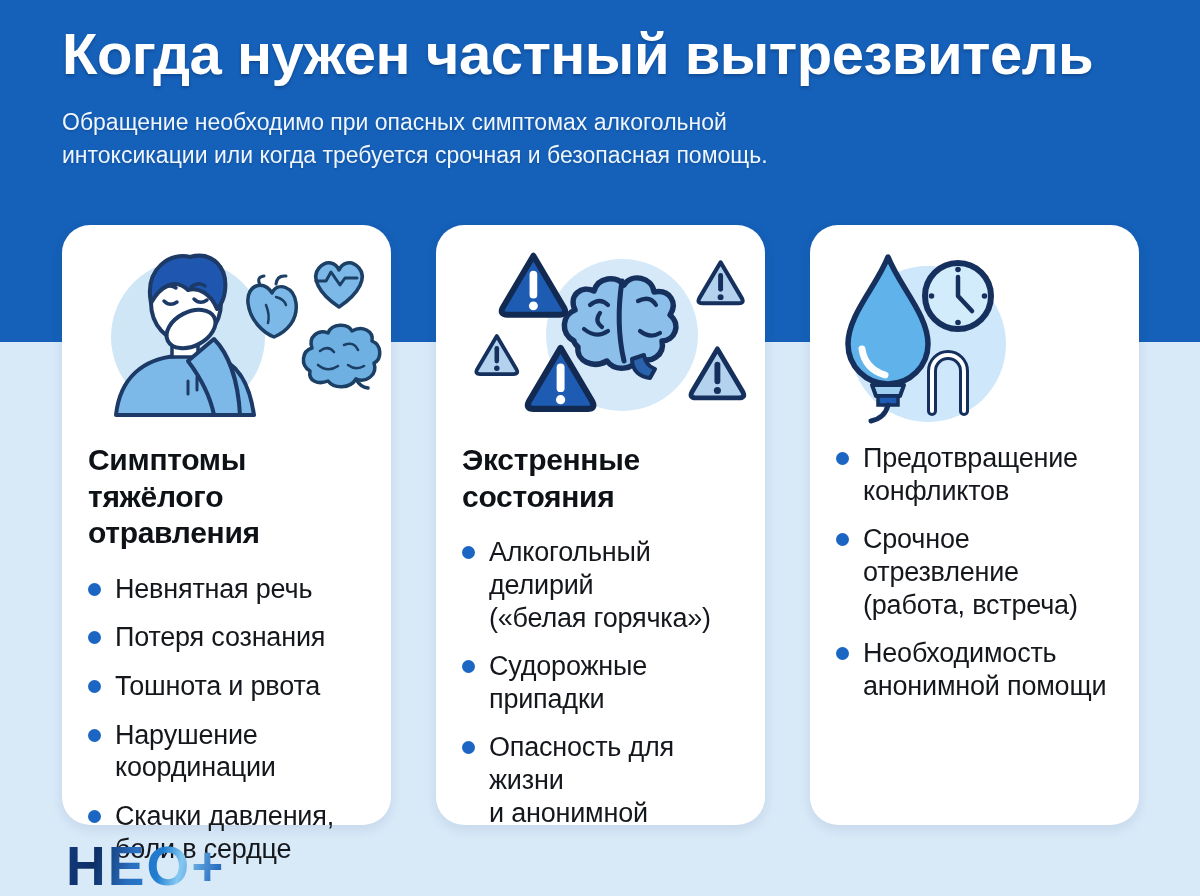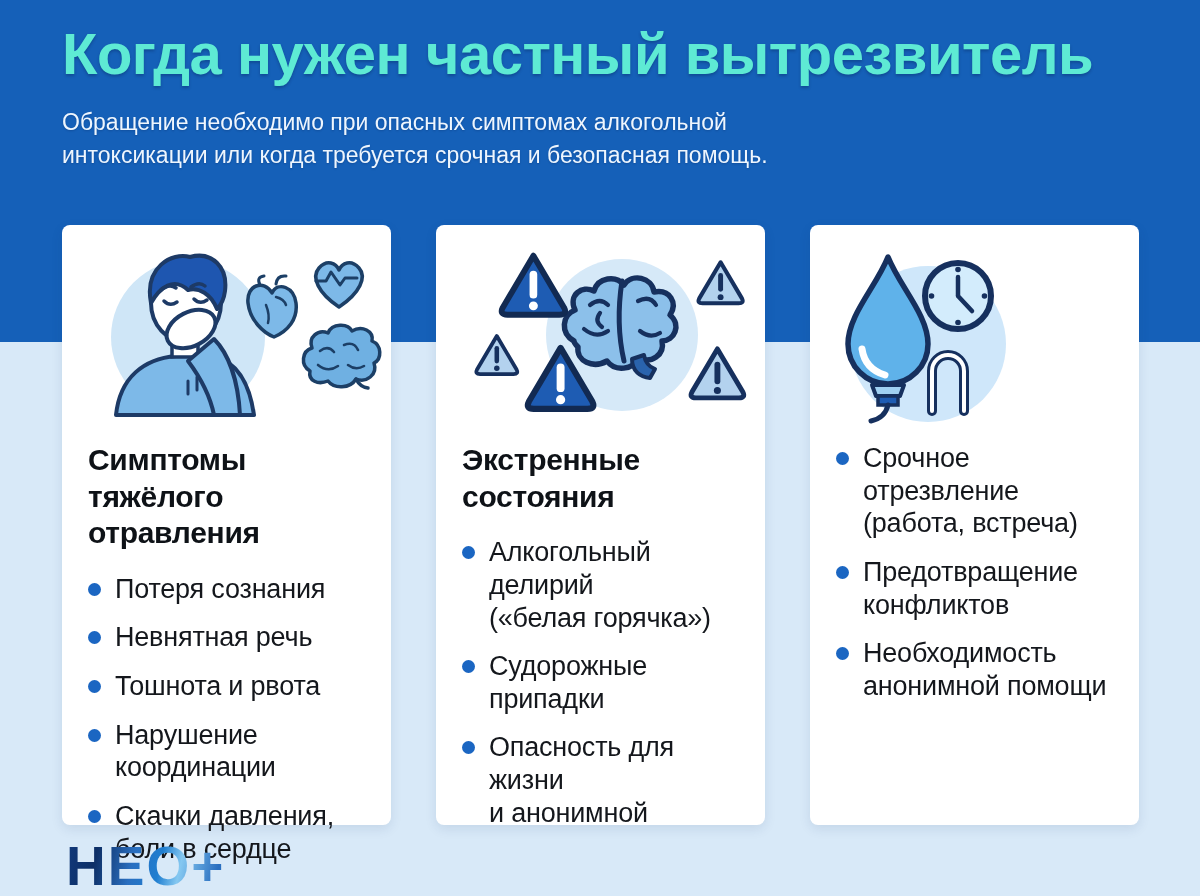--- a/index.html
+++ b/index.html
@@ -9,37 +9,37 @@
     font-family:"Liberation Sans", sans-serif;
     background:#d8e9f8;
     overflow:hidden;
   }
   .header-band {
     position:absolute; left:0; top:0; width:1200px; height:342px;
     background:#1560b8;
   }
   .page-title {
     position:absolute; left:62px; top:22px; width:1090px;
-    font-size:58px; font-weight:700; color:#5eead4;
+    font-size:58px; font-weight:700; color:#ffffff;
     letter-spacing:-0.5px; line-height:1.1;
     text-shadow:0 2px 3px rgba(5,20,60,.28);
   }
   .page-subtitle {
     position:absolute; left:62px; top:106px; width:1080px;
     font-size:23px; font-weight:400; color:#eef6fe;
     line-height:1.42; white-space:pre-line;
     text-shadow:0 1px 2px rgba(5,20,60,.22);
   }
   .cards-row {
     position:absolute; left:62px; top:225px;
     display:flex; gap:45px;
   }
   .card {
     width:329px; height:600px;
-    background:#ffffff; border-radius:8px;
+    background:#ffffff; border-radius:28px;
     padding:24px 26px;
     box-shadow:0 4px 12px rgba(15,45,95,.10);
   }
   .illus {
     position:relative; height:165px; margin-bottom:28px;
   }
   .illus svg { width:100%; height:100%; overflow:visible; display:block; }
   .card-title {
     font-size:30px; font-weight:700; color:#0e1217;
     line-height:1.22; letter-spacing:-0.3px;
@@ -102,25 +102,25 @@
           <path d="M20 24 q8 -6 14 1 M18 38 q10 8 20 1 M44 18 q10 -4 14 5 M48 38 q8 6 16 1" stroke="#1c3f66" stroke-width="2.6" fill="none" stroke-linecap="round"></path>
           <path d="M56 52 q4 8 12 9" stroke="#1c3f66" stroke-width="3.5" fill="none" stroke-linecap="round"></path>
         </g>
       </svg>
     </div>
     <h2 class="card-title">Симптомы тяжёлого
 отравления</h2>
     <ul class="items">
       <li class="item">
           <span class="dot"></span>
+          <span class="item-text">Невнятная речь</span>
+        </li>
+      <li class="item">
+          <span class="dot"></span>
           <span class="item-text">Потеря сознания</span>
-        </li>
-      <li class="item">
-          <span class="dot"></span>
-          <span class="item-text">Невнятная речь</span>
         </li>
       <li class="item">
           <span class="dot"></span>
           <span class="item-text">Тошнота и рвота</span>
         </li>
       <li class="item">
           <span class="dot"></span>
           <span class="item-text">Нарушение
 координации</span>
         </li>
@@ -203,30 +203,30 @@
           <path d="M26 100 q3 20 23 26" stroke="#ffffff" stroke-width="7" fill="none" stroke-linecap="round"></path>
           <path d="M36 136 h32 l-4 11 h-24 z" fill="#9fd0f2" stroke="#16305e" stroke-width="4" stroke-linejoin="round"></path>
           <rect x="42" y="147" width="20" height="9" fill="#1e5cb3" stroke="#16305e" stroke-width="3.5"></rect>
           <path d="M52 156 q-3 13 -17 16" stroke="#16305e" stroke-width="5" fill="none" stroke-linecap="round"></path>
         </g>
       </svg>
     </div>
     <ul class="items">
       <li class="item">
           <span class="dot"></span>
+          <span class="item-text">Предотвращение
+конфликтов</span>
+        </li>
+      <li class="item">
+          <span class="dot"></span>
           <span class="item-text">Срочное отрезвление
 (работа, встреча)</span>
         </li>
       <li class="item">
           <span class="dot"></span>
-          <span class="item-text">Предотвращение
-конфликтов</span>
-        </li>
-      <li class="item">
-          <span class="dot"></span>
           <span class="item-text">Необходимость
 анонимной помощи</span>
         </li>
     </ul>
   </section>
 
 </div>
 
 <div class="brand-logo">НЕО+</div>
 

